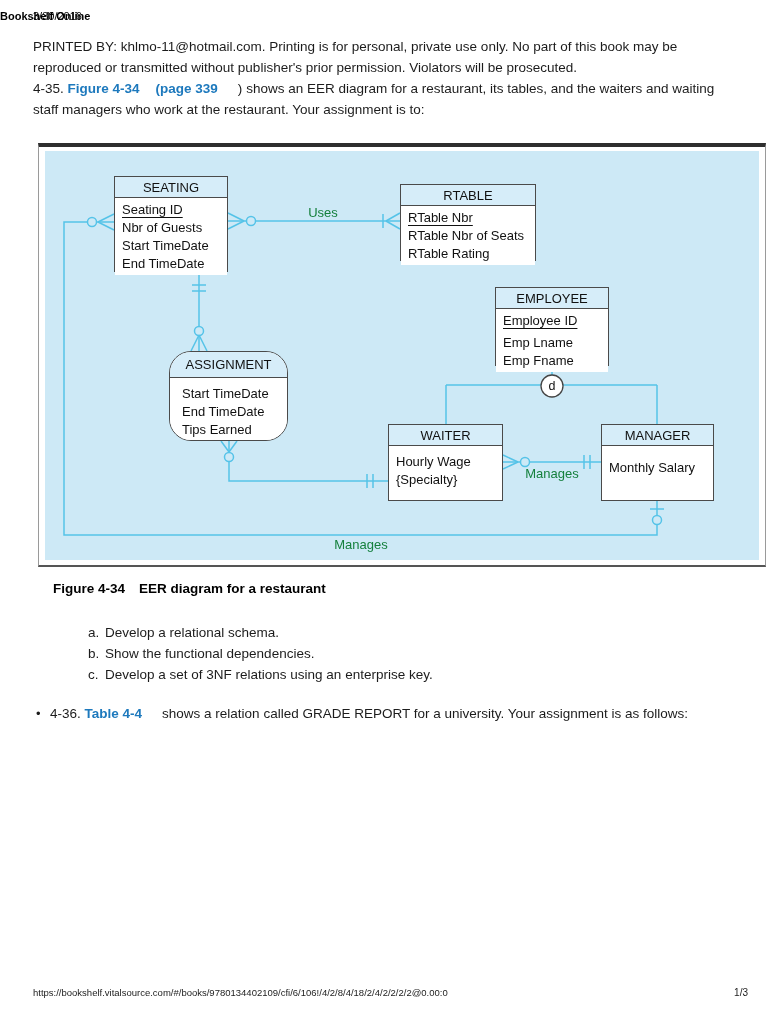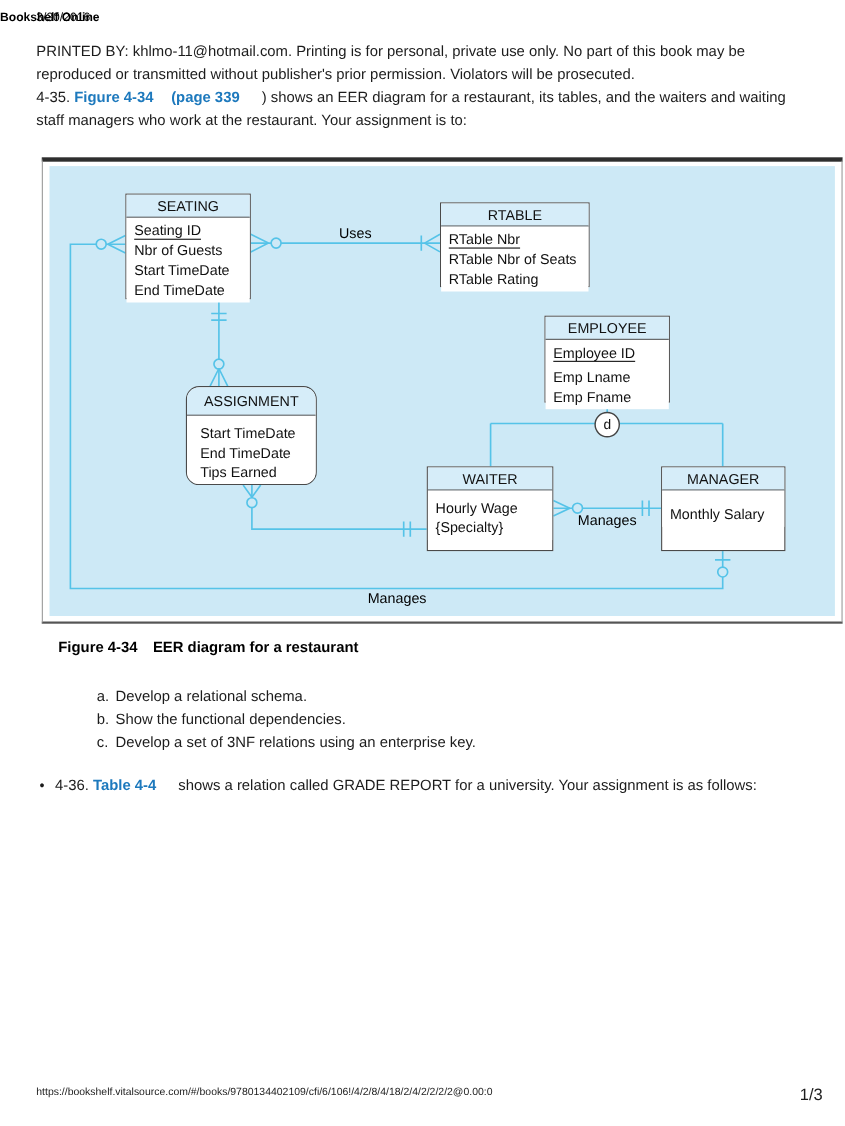--- a/index.html
+++ b/index.html
@@ -31,43 +31,43 @@
 
   
   .entity { position:absolute; background:#ffffff; border:1.5px solid #4a4a4a;
             font-size:13px; color:#111; }
   .e-head { background:#d6edf9; border-bottom:1.5px solid #4a4a4a; text-align:center;
             padding:2px 2px 2px 2px; height:21px; line-height:17px; }
   .e-body { padding:3px 7px 2px 7px; line-height:18px; background:#fff; }
   .attr { white-space:nowrap; }
   .pk { text-decoration:underline; text-underline-offset:3px; }
   .pk-gap { margin-bottom:4px; }
-  .rounded { border-radius:12px; overflow:hidden; }
+  .rounded { border-radius:22px; overflow:hidden; }
   .rounded .e-head { height:26px; line-height:22px; }
   .rounded .e-body { padding-top:7px; padding-left:12px; }
   .pad-top .e-body { padding-top:7px; }
   .pad-top2 .e-body { padding-top:13px; }
 
   
-  .dlabel { position:absolute; font-size:13px; color:#000000; transform:translate(-50%,-50%);
+  .dlabel { position:absolute; font-size:13px; color:#15803d; transform:translate(-50%,-50%);
             white-space:nowrap; }
   .dletter { position:absolute; font-size:12.5px; color:#111; transform:translate(-50%,-50%); }
 
   
   .caption { position:absolute; left:33px; top:581px; font-size:13.5px; font-weight:bold; color:#000;padding-left:20px; }
   .caption .cgap { display:inline-block; width:14px; }
   .tasks { position:absolute; left:88px; top:622px; font-size:13.5px; line-height:21px; }
   .task-row { display:flex; }
   .task-marker { width:17px; flex:none; }
   .q436 { position:absolute; left:36px; top:703px; width:715px; font-size:13.5px; line-height:21px; }
   .q436 .bullet { display:inline-block; width:14px; font-size:13px; }
 
   
   .f-url { position:absolute; left:33px; top:987px; font-size:9.5px; color:#1c1c1c; }
-  .f-page { position:absolute; right:20px; top:987px; font-size:15px; color:#1c1c1c; }
+  .f-page { position:absolute; right:20px; top:987px; font-size:10px; color:#1c1c1c; }
 </style>
 </head>
 <body>
 
 <div class="hdr-date">3/30/2016</div>
 <div class="hdr-title">Bookshelf Online</div>
 
 <div class="notice">PRINTED BY: khlmo-11@hotmail.com. Printing is for personal, private use only. No part of this book may be reproduced or transmitted without publisher's prior permission. Violators will be prosecuted.</div>
 
 <div class="q435">

